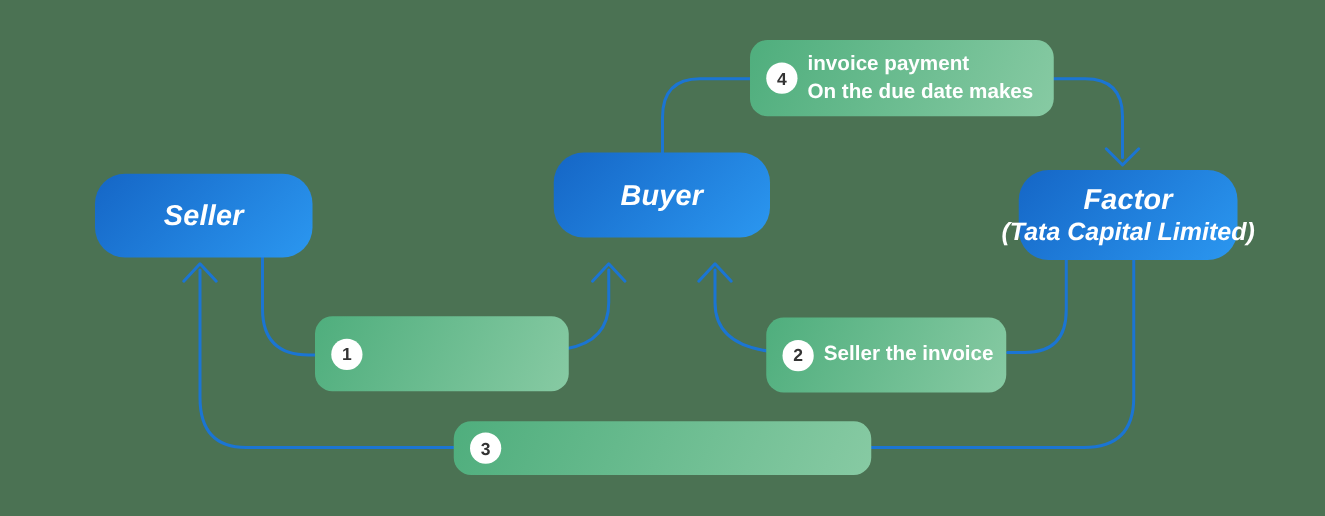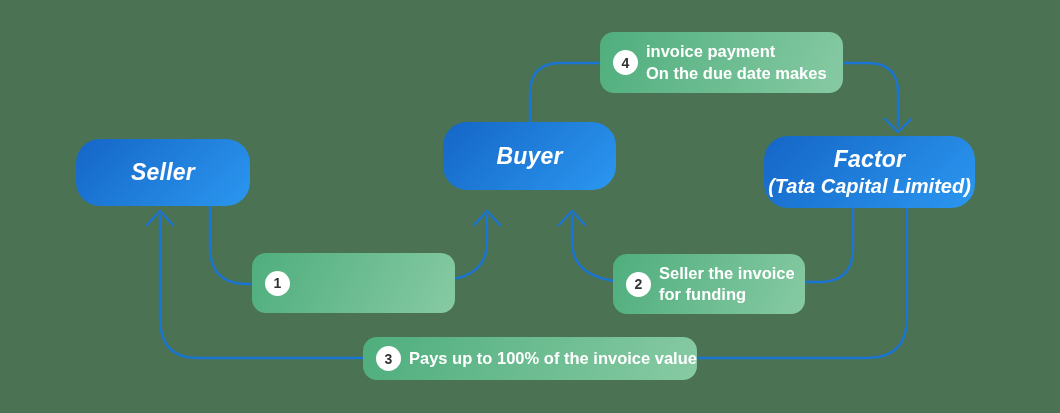--- a/index.html
+++ b/index.html
@@ -56,21 +56,21 @@
     white-space: nowrap;
   }
   .node .node-sublabel {
     font-size: 20px;
     font-weight: bold;
     margin-top: 2px;
     white-space: nowrap;
   }
   #node-seller { left: 76px;  top: 139px; width: 174px; height: 67px; }
   #node-buyer  { left: 443px; top: 122px; width: 173px; height: 68px; }
-  #node-factor { left: 764px; top: 136px; width: 211px; height: 72px; }
+  #node-factor { left: 815px; top: 136px; width: 175px; height: 72px; }
 
   .step {
     position: absolute;
     z-index: 2;
     background: linear-gradient(115deg, var(--step-grad-a) 0%, var(--step-grad-b) 100%);
     border-radius: 14px;
     display: flex;
     align-items: center;
     padding: 0 12px 0 13px;
     color: #ffffff;
@@ -138,30 +138,25 @@
   <div class="step" id="step-1">
     <span class="step-circle">1</span>
     <span class="step-text">
     </span>
   </div>
 
   <div class="step" id="step-2">
     <span class="step-circle">2</span>
     <span class="step-text">
       <span>Seller the invoice</span>
-      <span>for funding</span>
     </span>
   </div>
 
   <div class="step" id="step-3">
     <span class="step-circle">3</span>
-    <span class="step-text">
-      <span>Pays up to 100% of the invoice value</span>
-      <span></span>
-    </span>
   </div>
 
   <div class="step" id="step-4">
     <span class="step-circle">4</span>
     <span class="step-text">
       <span>invoice payment</span>
       <span>On the due date makes</span>
     </span>
   </div>
 

